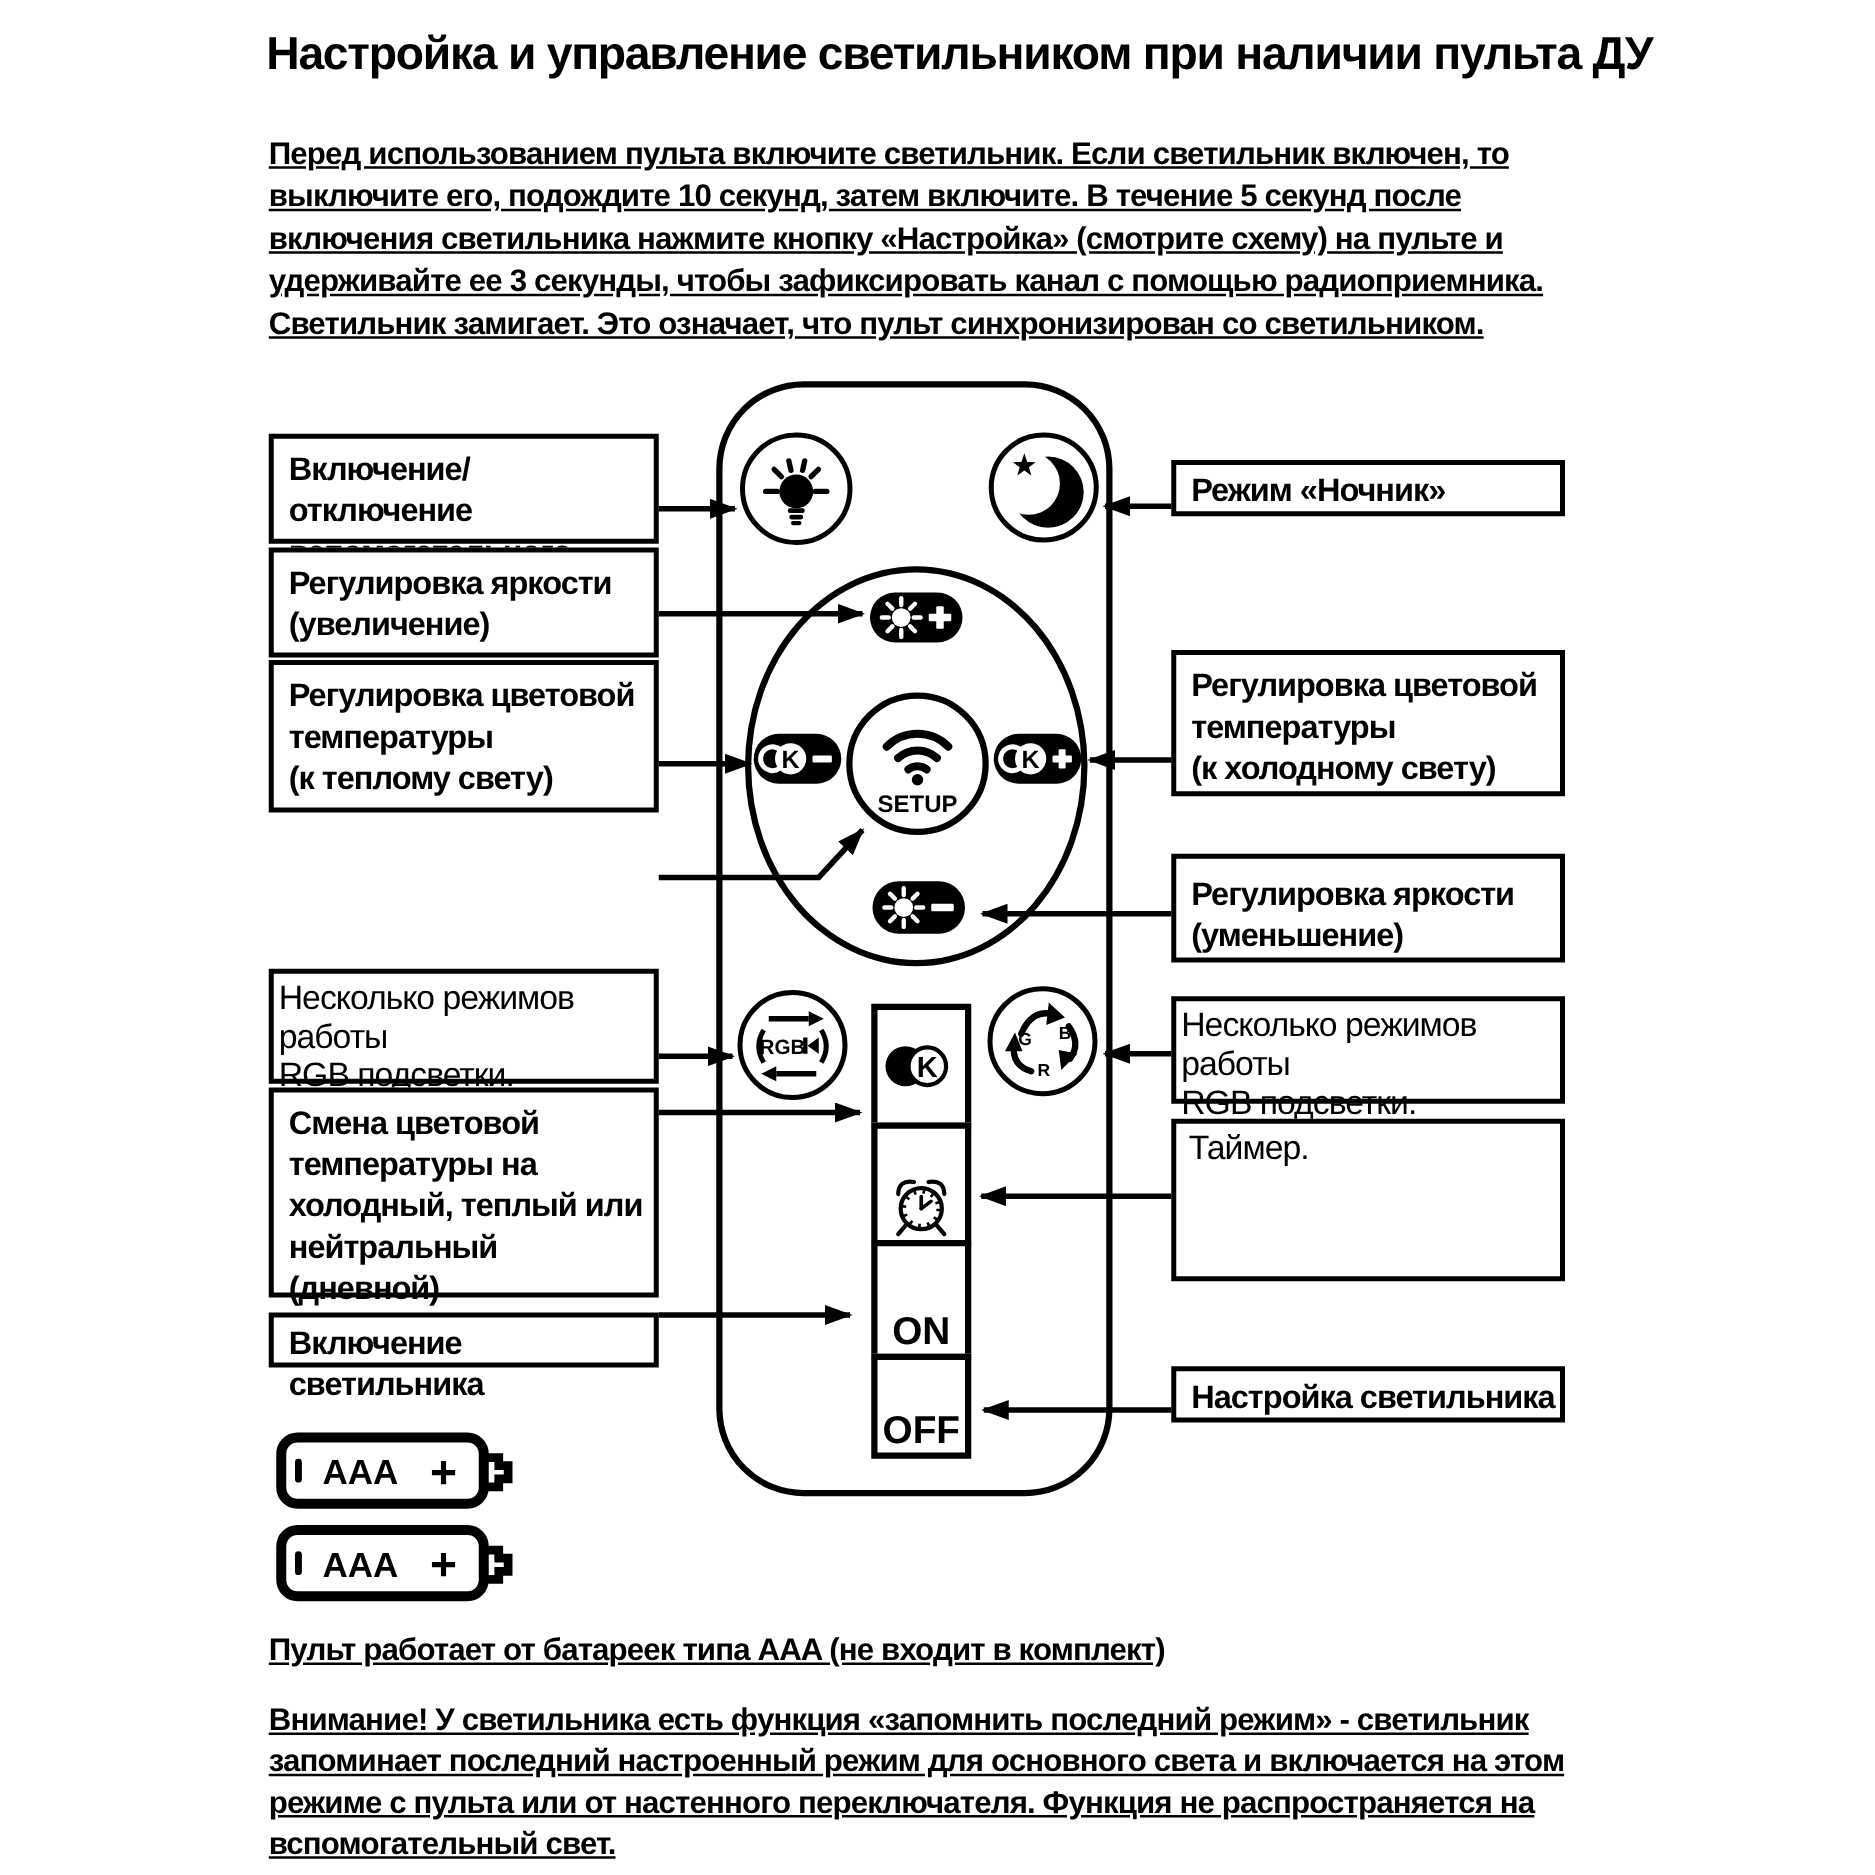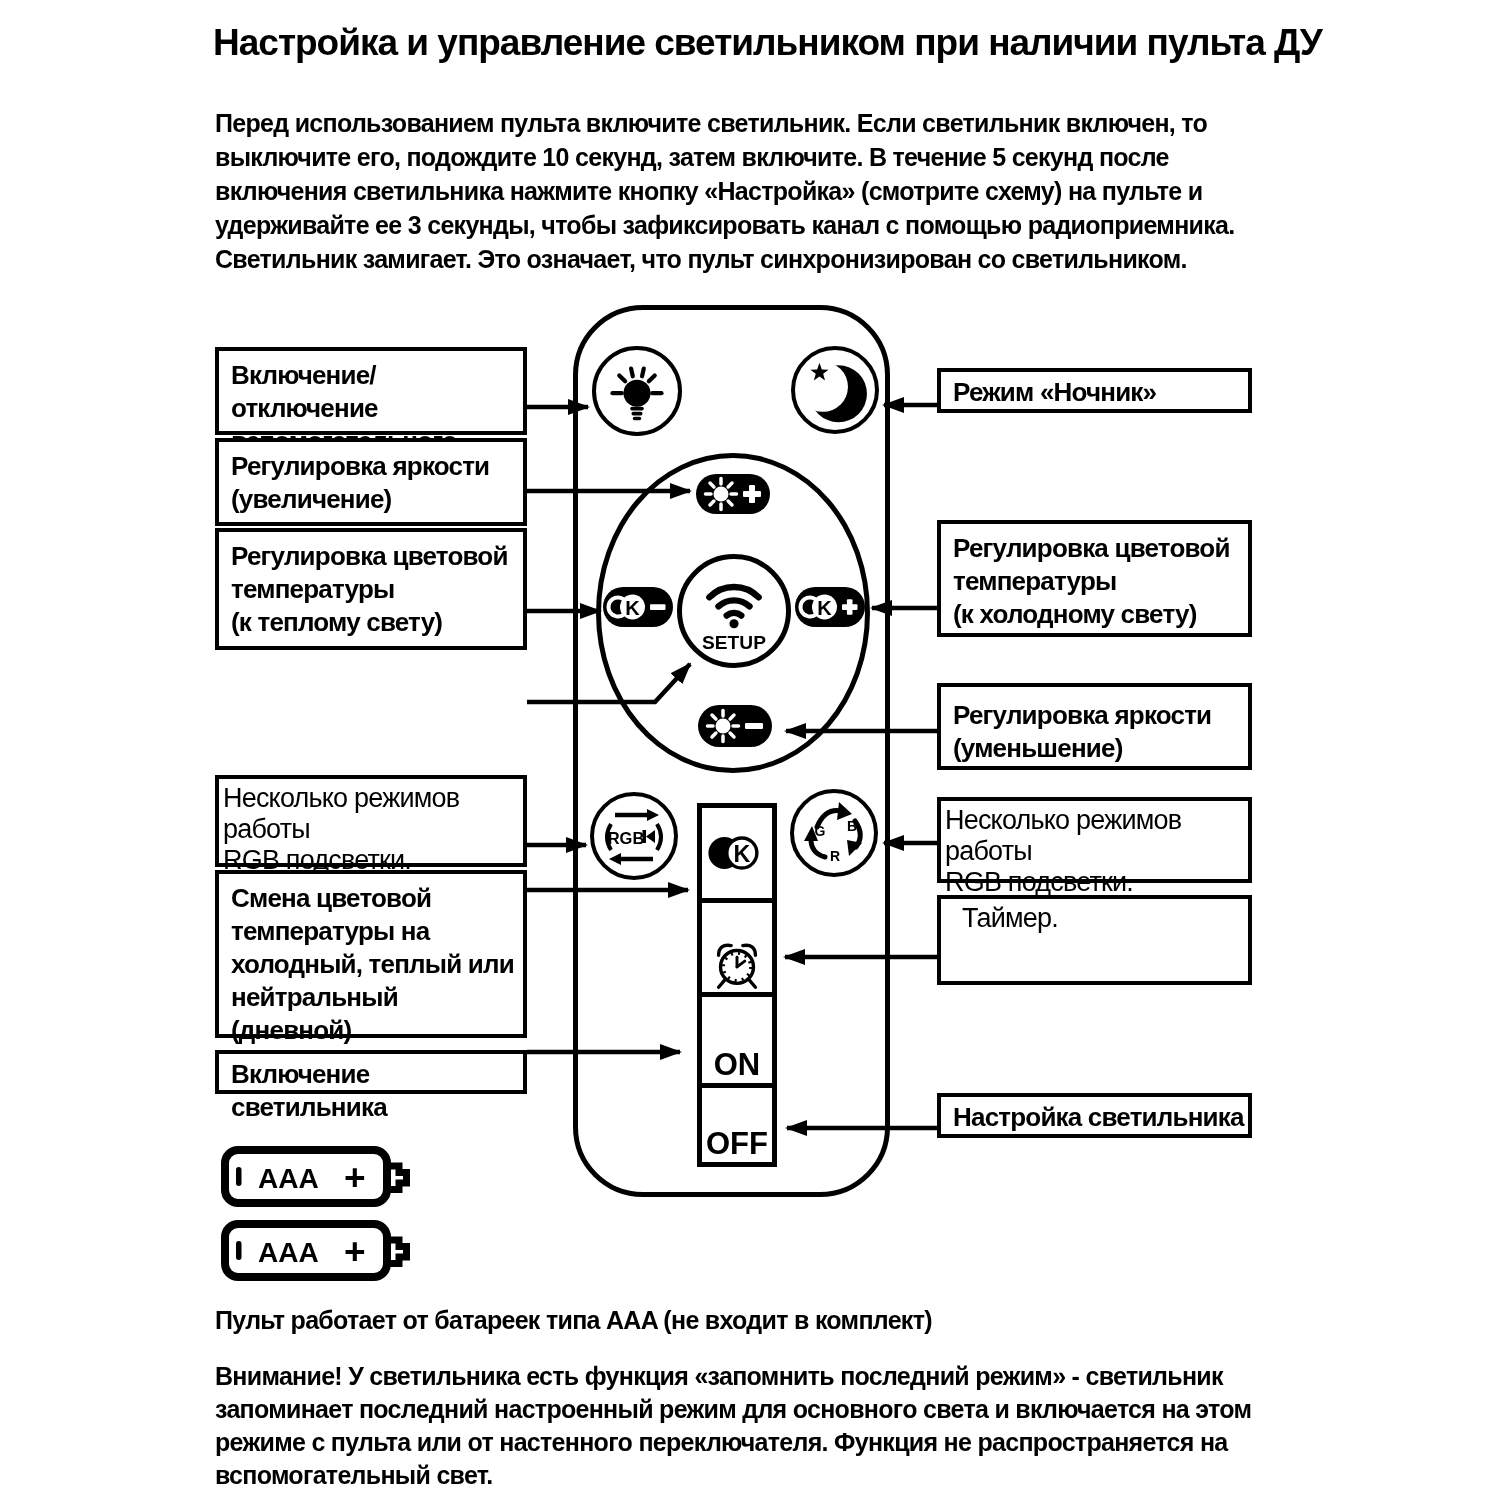--- a/index.html
+++ b/index.html
@@ -1,21 +1,21 @@
 <!DOCTYPE html>
 <html><head>
 <meta charset="utf-8">
 <style>
   html,body{margin:0;padding:0;background:#fff;}
   #canvas{position:relative;width:1500px;height:1500px;background:#fff;
           font-family:"Liberation Sans", sans-serif;color:#000;overflow:hidden;}
   .abs{position:absolute;}
   #page-title{left:213px;top:22px;width:1080px;font-size:37px;font-weight:bold;
               letter-spacing:-1px;white-space:nowrap;}
-  .para{font-size:25px;font-weight:bold;letter-spacing:-0.7px;line-height:34px;}
+  .para{font-size:25px;font-weight:bold;letter-spacing:-0.7px;line-height:34px;text-decoration:underline;}
   #intro{left:215px;top:106px;width:1082px;}
   #battery-note{left:215px;top:1303px;width:1082px;}
   #warning{left:215px;top:1360px;width:1085px;line-height:33px;}
   .callout{position:absolute;border:4px solid #000;background:#fff;box-sizing:border-box;
            font-weight:bold;font-size:26px;line-height:33px;letter-spacing:-0.8px;
            padding:8px 2px 0 12px;white-space:pre-line;z-index:2;}
   .callout.plain{font-weight:400;font-size:27px;line-height:31px;padding:4px 2px 0 4px;}
   
   #remote{left:573px;top:305px;width:317px;height:892px;border:5px solid #000;
           border-radius:70px;box-sizing:border-box;background:#fff;z-index:1;}
@@ -64,21 +64,21 @@
 
   <div class="callout" style="left:937px;top:368px;width:315px;height:45px;padding-top:4px">Режим «Ночник»</div>
   <div class="callout" style="left:937px;top:520px;width:315px;height:117px">Регулировка цветовой
 температуры
 (к холодному свету)</div>
   <div class="callout" style="left:937px;top:683px;width:315px;height:87px;padding-top:12px">Регулировка яркости
 (уменьшение)</div>
   <div class="callout plain" style="left:937px;top:797px;width:315px;height:86px">Несколько режимов работы
 RGB подсветки.
 Ручная настройка.</div>
-  <div class="callout plain" style="left:937px;top:895px;width:315px;height:90px;padding-left:21px">Таймер.</div>
+  <div class="callout plain" style="left:937px;top:895px;width:315px;height:130px;padding-left:10px">Таймер.</div>
   <div class="callout" style="left:937px;top:1093px;width:315px;height:45px;padding-top:4px">Настройка светильника</div>
 
   <div class="abs" id="remote">
 
     <div class="circle-btn" style="left:14px;top:36px;width:90px;height:90px">
       <svg width="76" height="76" viewBox="0 0 90 90">
         <circle cx="45" cy="44" r="16" fill="#000"></circle>
         <rect x="37" y="60" width="16" height="4.5" rx="2" fill="#000"></rect>
         <rect x="38.5" y="66" width="13" height="4.5" rx="2" fill="#000"></rect>
         <rect x="40" y="72" width="10" height="4" rx="2" fill="#000"></rect>

